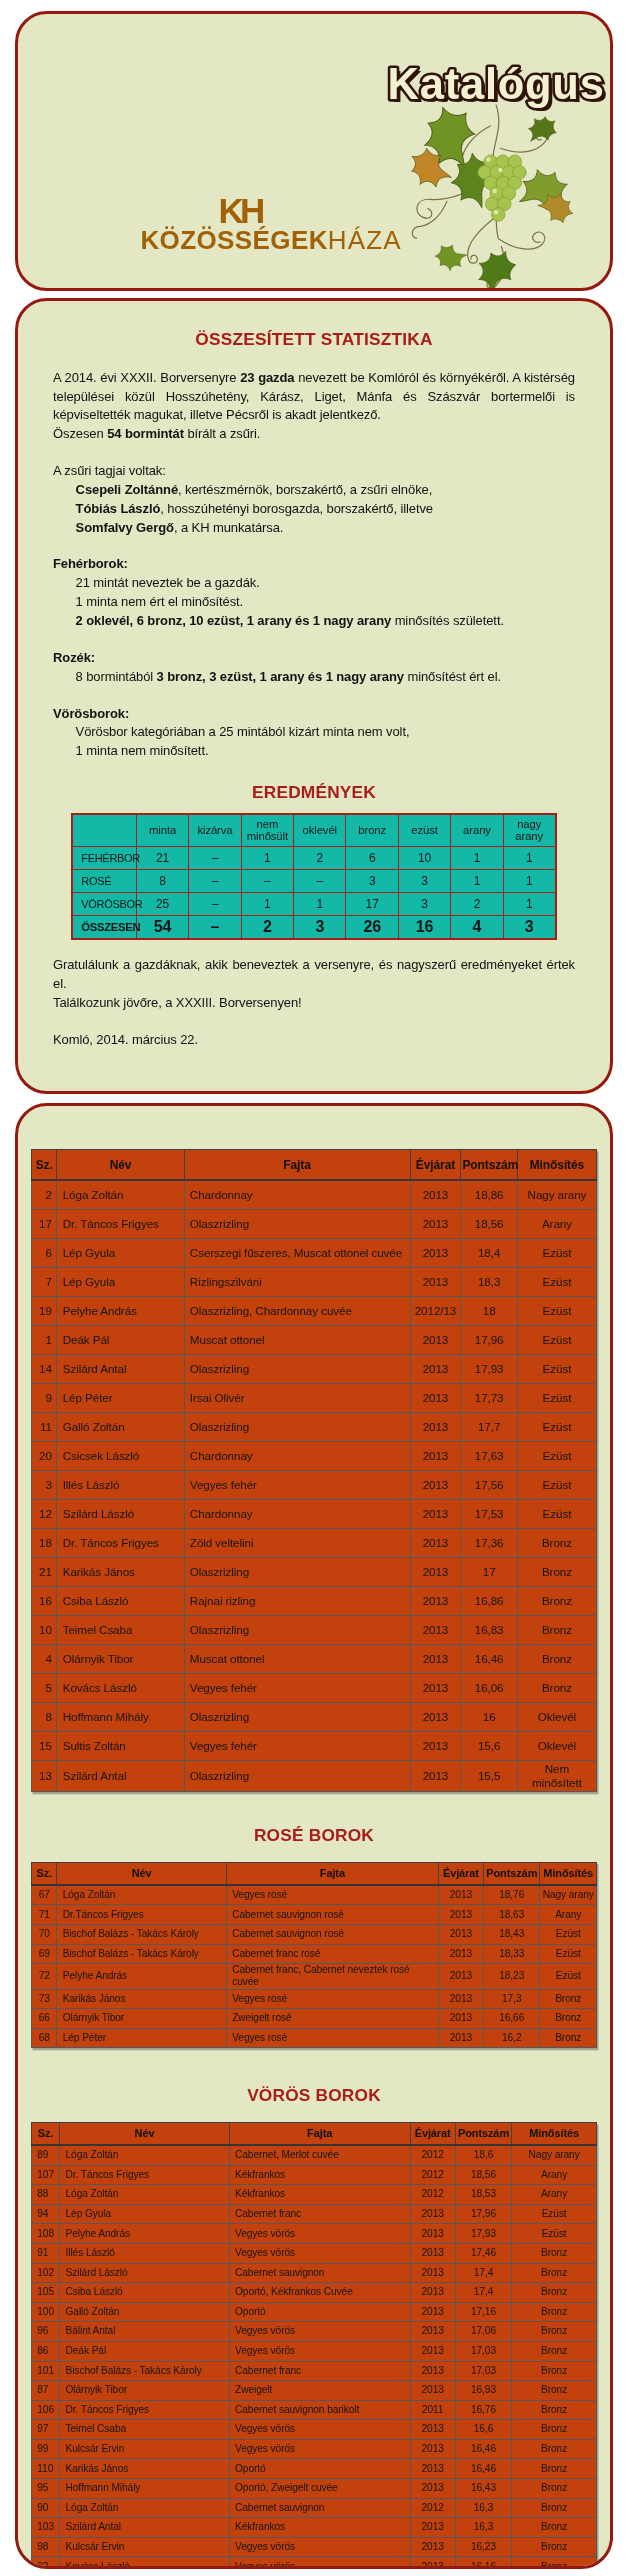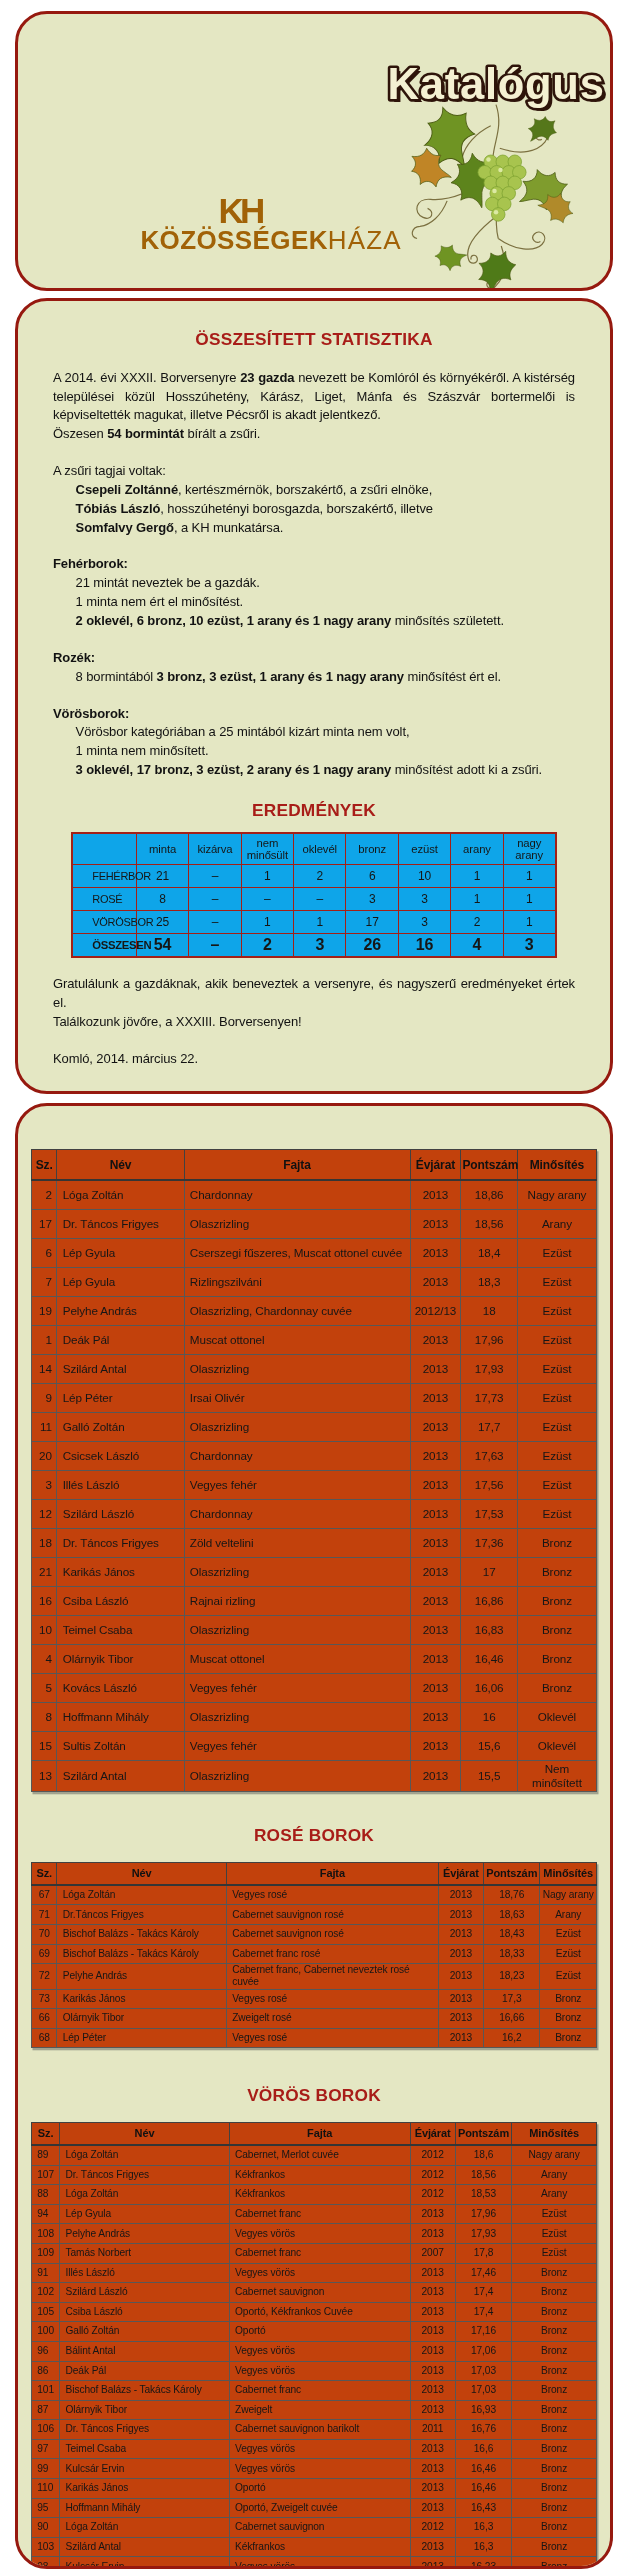--- a/index.html
+++ b/index.html
@@ -51,30 +51,30 @@
   #stats-title{margin-bottom:18px;}
   .para{margin:0;font-size:13px;line-height:1.45;color:#121212;}
   .just{text-align:justify;}
   .gap{margin-top:18px;}
   .bold{font-weight:bold;}
   .indent{margin-left:22.6px;}
 
   
   #results-title{margin-top:19.6px;margin-bottom:9.8px;}
   #results-table{
-    width:93%;margin:0 auto;border-collapse:collapse;background:#0ea5e9;
+    width:93%;margin:0 auto;border-collapse:collapse;background:#14b8a6;
     border:2.3px solid #a32017;table-layout:fixed;
   }
   #results-table th,#results-table td{
     border:1.5px solid #a32017;text-align:center;font-size:12px;
     height:20.4px;padding:0.8px 2.3px;font-weight:normal;color:#161616;
   }
   #results-table th{font-size:11.3px;line-height:1.08;height:29px;}
   #results-table .c0{width:12%;}
-  #results-table td.c0{text-align:left;padding-left:19px;font-size:11px;letter-spacing:-0.3px;}
+  #results-table td.c0{text-align:left;padding-left:8px;font-size:11px;letter-spacing:-0.3px;}
   #results-table tbody tr:last-child td{font-weight:bold;font-size:16px;}
   #results-table tbody tr:last-child td.c0{font-size:11.3px;}
 
   
   #closing-p1{margin-top:16.6px;}
   #place-line{margin-top:18px;}
 
   
   .wtable{
     width:100%;border-collapse:collapse;background:#c2410c;
@@ -188,21 +188,20 @@
 
     <p class="para gap bold">Rozék:</p>
     <div class="indent">
       <p class="para"><span>8 bormintából </span><b>3 bronz, 3 ezüst, 1 arany és 1 nagy arany</b><span> minősítést ért el.</span></p>
     </div>
 
     <p class="para gap bold">Vörösborok:</p>
     <div class="indent">
       <p class="para"><span>Vörösbor kategóriában a 25 mintából kizárt minta nem volt,</span></p>
       <p class="para"><span>1 minta nem minősített.</span></p>
-      <p class="para"><b>3 oklevél, 17 bronz, 3 ezüst, 2 arany és 1 nagy arany</b><span> minősítést adott ki a zsűri.</span></p>
     </div>
 
     <h2 class="sec-title" id="results-title">EREDMÉNYEK</h2>
     <table id="results-table">
       <thead>
           <tr>
             <th class="c0"></th>
             <th class="c1">minta</th>
             <th class="c2">kizárva</th>
             <th class="c3">nem minősült</th>
@@ -602,28 +601,20 @@
           </tr>
           <tr>
             <td class="c0">108</td>
             <td class="c1">Pelyhe András</td>
             <td class="c2">Vegyes vörös</td>
             <td class="c3">2013</td>
             <td class="c4">17,93</td>
             <td class="c5">Ezüst</td>
           </tr>
           <tr>
-            <td class="c0">109</td>
-            <td class="c1">Tamás Norbert</td>
-            <td class="c2">Cabernet franc</td>
-            <td class="c3">2007</td>
-            <td class="c4">17,8</td>
-            <td class="c5">Ezüst</td>
-          </tr>
-          <tr>
             <td class="c0">91</td>
             <td class="c1">Illés László</td>
             <td class="c2">Vegyes vörös</td>
             <td class="c3">2013</td>
             <td class="c4">17,46</td>
             <td class="c5">Bronz</td>
           </tr>
           <tr>
             <td class="c0">102</td>
             <td class="c1">Szilárd László</td>

